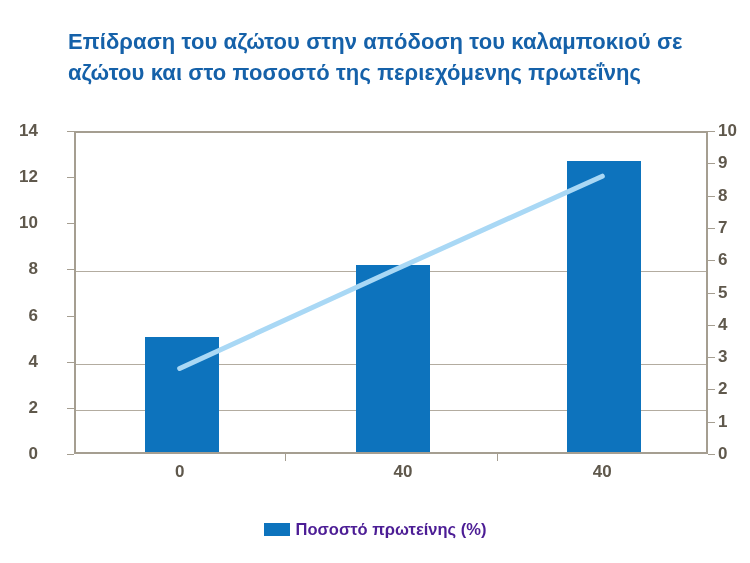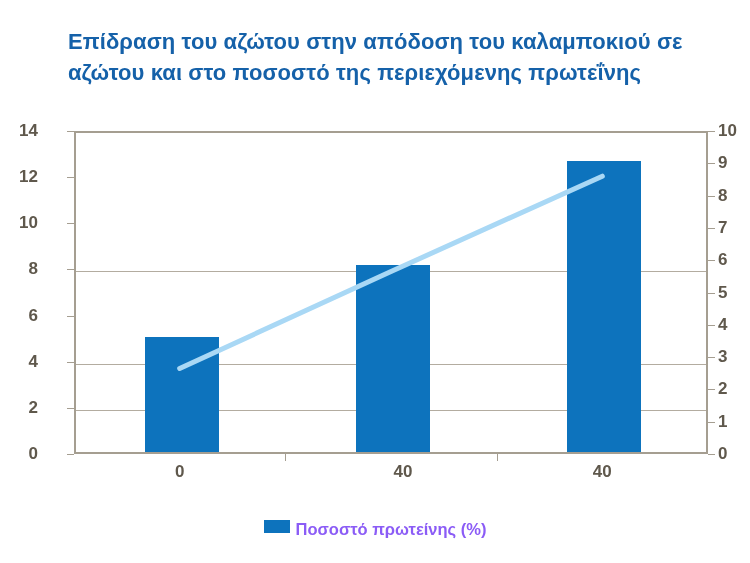--- a/index.html
+++ b/index.html
@@ -149,25 +149,25 @@
     left: 0;
     top: 520px;
     width: 750px;
     display: flex;
     justify-content: center;
     align-items: center;
     gap: 70px;
   }
   .legend-item {
     display: flex;
-    align-items: flex-start;
+    align-items: center;
     gap: 6px;
     font-size: 16.5px;
     font-weight: bold;
-    color: #8b5cf6;
+    color: #4c1d95;
   }
   .legend-swatch-bar {
     width: 26px;
     height: 13px;
     background: #0d73bd;
     display: inline-block;
   }
   .legend-swatch-line {
     width: 26px;
     height: 5px;

